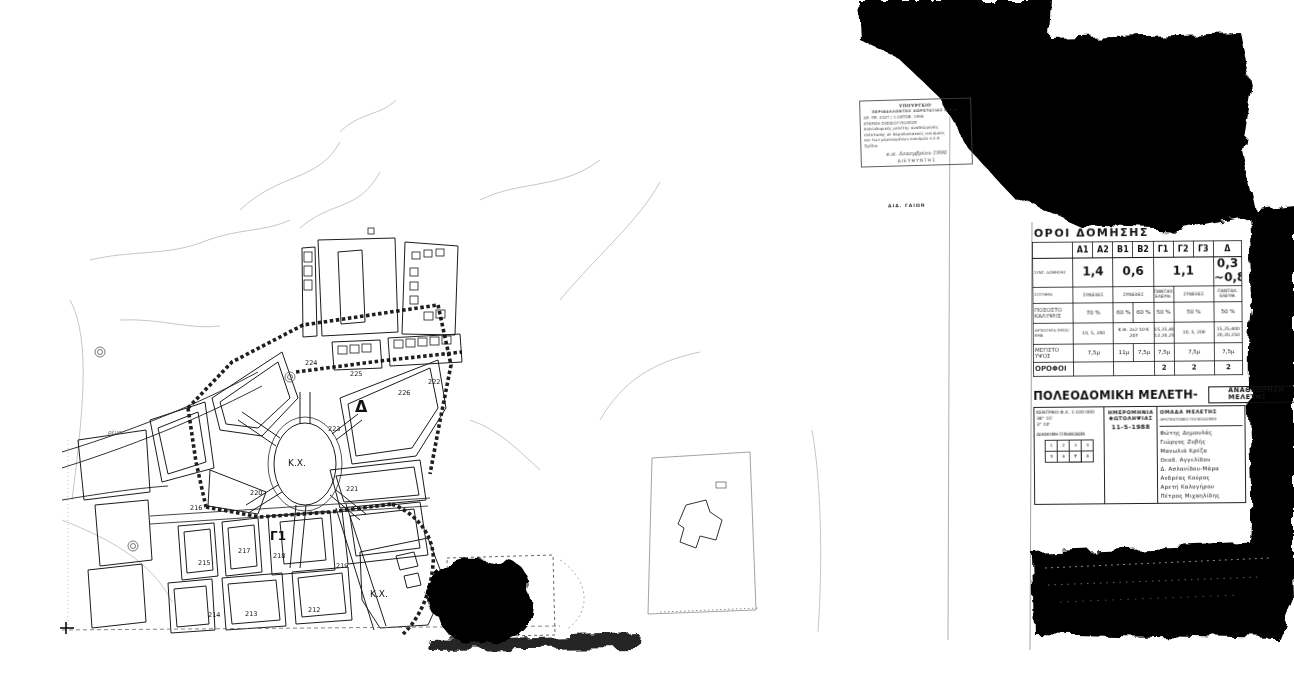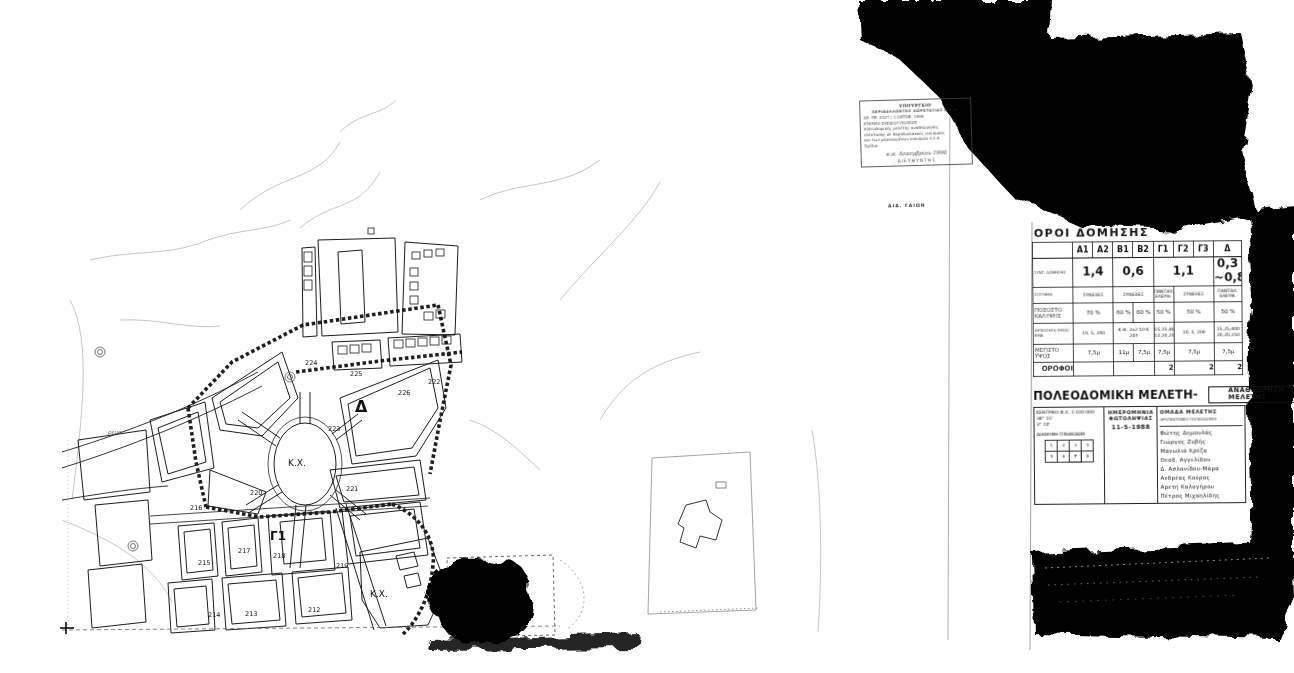--- a/index.html
+++ b/index.html
@@ -25,21 +25,21 @@
   table.ot th,table.ot td{border:.6px solid rgba(25,25,25,.8);padding:0;text-align:center;
         font-size:4.5px;line-height:1.15;overflow:hidden;}
   table.ot th{font-size:8px;font-weight:bold;height:15px;border-bottom:1.4px solid #111;}
   table.ot th.lbl, table.ot td.lbl{font-size:3.8px;text-align:left;padding-left:1px;color:#333;}
   table.ot .big{font-size:12px;font-weight:600;}
   table.ot .r1 td{height:26px;}
   table.ot .rs td{height:15px;}
   table.ot .rc td{height:19px;font-size:5.5px;}
   table.ot .ra td{height:20px;}
   table.ot .rh td{height:17px;font-size:5.5px;}
-  table.ot .ro td{height:13px;font-size:7px;font-weight:600;text-align:right;}
+  table.ot .ro td{height:13px;font-size:7px;font-weight:600;}
 
   #tblock{margin-top:11px;width:212px;}
   .tb-head{display:flex;align-items:flex-start;filter:blur(.15px);}
   .tb-main{font-size:12.5px;font-weight:bold;letter-spacing:.2px;white-space:nowrap;
            transform:scaleX(.92);transform-origin:left;}
   .tb-badge{border:1.2px solid #111;margin-left:-4px;padding:0 19px;text-align:left;}
   .tb-badge div{font-size:6.5px;font-weight:bold;letter-spacing:.5px;line-height:7.5px;}
   .tb-grid{display:flex;border:1px solid #222;margin-top:2px;filter:blur(.18px);}
   .tb-col{padding:2px 2px;font-size:4.5px;line-height:6px;}
   .tb-c1{width:68px;border-right:.8px solid #222;}

